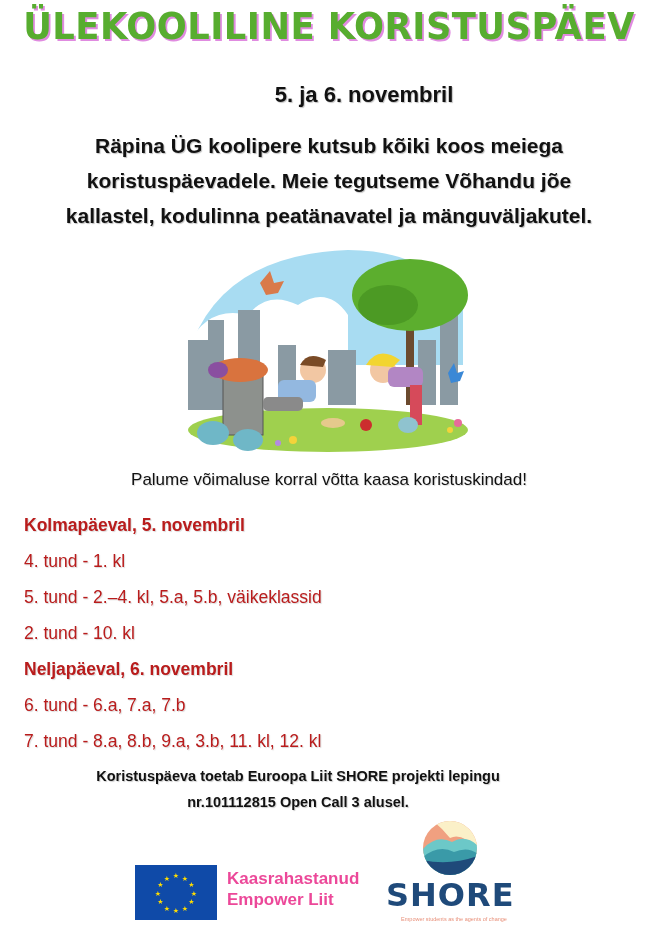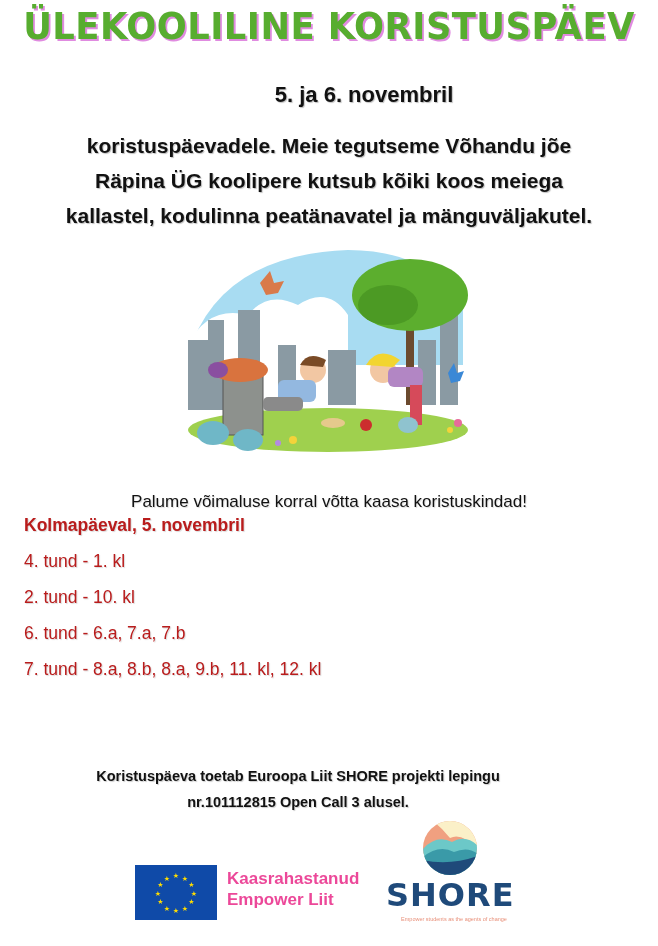--- a/index.html
+++ b/index.html
@@ -18,21 +18,21 @@
     padding-left: 35px;
   }
   .intro {
     position: absolute; left: 20px; top: 128px; width: 618px; text-align: center;
     font-weight: bold; font-size: 21px; line-height: 35px; color: #111;
     text-shadow: 1px 1px 1px rgba(0,0,0,0.25);
   }
   .illustration { position: absolute; left: 178px; top: 245px; width: 300px; height: 210px; }
   .note {
     position: absolute; left: 0; top: 470px; width: 658px; text-align: center;
-    font-size: 17px; color: #111; text-shadow: 1px 1px 1px rgba(0,0,0,0.15); margin-top: 22px;
+    font-size: 17px; color: #111; text-shadow: 1px 1px 1px rgba(0,0,0,0.15);
   }
   .schedule { position: absolute; left: 24px; top: 512px; width: 620px; }
   .sched-line { height: 36px; line-height: 26px; font-size: 17.5px; color: #b91c1c; text-shadow: 1px 1px 1px rgba(0,0,0,0.15); }
   .sched-line.day { font-weight: bold; }
   .sponsor {
     position: absolute; left: 0; top: 763px; width: 596px; text-align: center;
     font-weight: bold; font-size: 14.5px; line-height: 26px; color: #111;
     text-shadow: 1px 1px 1px rgba(0,0,0,0.2);
   }
   .eu-flag { position: absolute; left: 135px; top: 865px; width: 82px; height: 55px; background: #0f4aa8; }
@@ -50,22 +50,22 @@
     font-size: 5.5px; color: #e8907a;
   }
 </style>
 </head>
 <body>
 
 <div class="title">ÜLEKOOLILINE KORISTUSPÄEV</div>
 <div class="subtitle">5. ja 6. novembril</div>
 
 <div class="intro">
+  <div>Räpina ÜG koolipere kutsub kõiki koos meiega</div>
   <div>koristuspäevadele. Meie tegutseme Võhandu jõe</div>
-  <div>Räpina ÜG koolipere kutsub kõiki koos meiega</div>
   <div>kallastel, kodulinna peatänavatel ja mänguväljakutel.</div>
 </div>
 
 <div class="illustration">
   <svg width="300" height="210" viewBox="0 0 300 210">
 
     <path d="M10 110 Q 40 10 170 5 Q 250 5 285 60 L 285 120 L 10 120 Z" fill="#a8dcf2"></path>
 
     <path d="M10 100 Q 30 60 70 70 Q 90 45 120 60 Q 150 40 170 70 L 170 120 L 10 120 Z" fill="#ffffff"></path>
 
@@ -114,23 +114,25 @@
     <circle cx="280" cy="178" r="4" fill="#e76b9a"></circle>
     <circle cx="272" cy="185" r="3" fill="#f3d33a"></circle>
   </svg>
 </div>
 
 <div class="note">Palume võimaluse korral võtta kaasa koristuskindad!</div>
 
 <div class="schedule">
   <div class="sched-line day">Kolmapäeval, 5. novembril</div>
   <div class="sched-line">4. tund - 1. kl</div>
+  <div class="sched-line">5. tund - 2.–4. kl, 5.a, 5.b, väikeklassid</div>
   <div class="sched-line">2. tund - 10. kl</div>
+  <div class="sched-line day">Neljapäeval, 6. novembril</div>
   <div class="sched-line">6. tund - 6.a, 7.a, 7.b</div>
-  <div class="sched-line">7. tund - 8.a, 8.b, 8.a, 9.b, 11. kl, 12. kl</div>
+  <div class="sched-line">7. tund - 8.a, 8.b, 9.a, 3.b, 11. kl, 12. kl</div>
 </div>
 
 <div class="sponsor">
   <div>Koristuspäeva toetab Euroopa Liit SHORE projekti  lepingu</div>
   <div>nr.101112815 Open Call 3 alusel.</div>
 </div>
 
 <div class="eu-flag">
   <svg width="82" height="55" viewBox="0 0 82 55">
     <g fill="#ffdd00" font-size="7" text-anchor="middle" font-family="DejaVu Sans, sans-serif">

